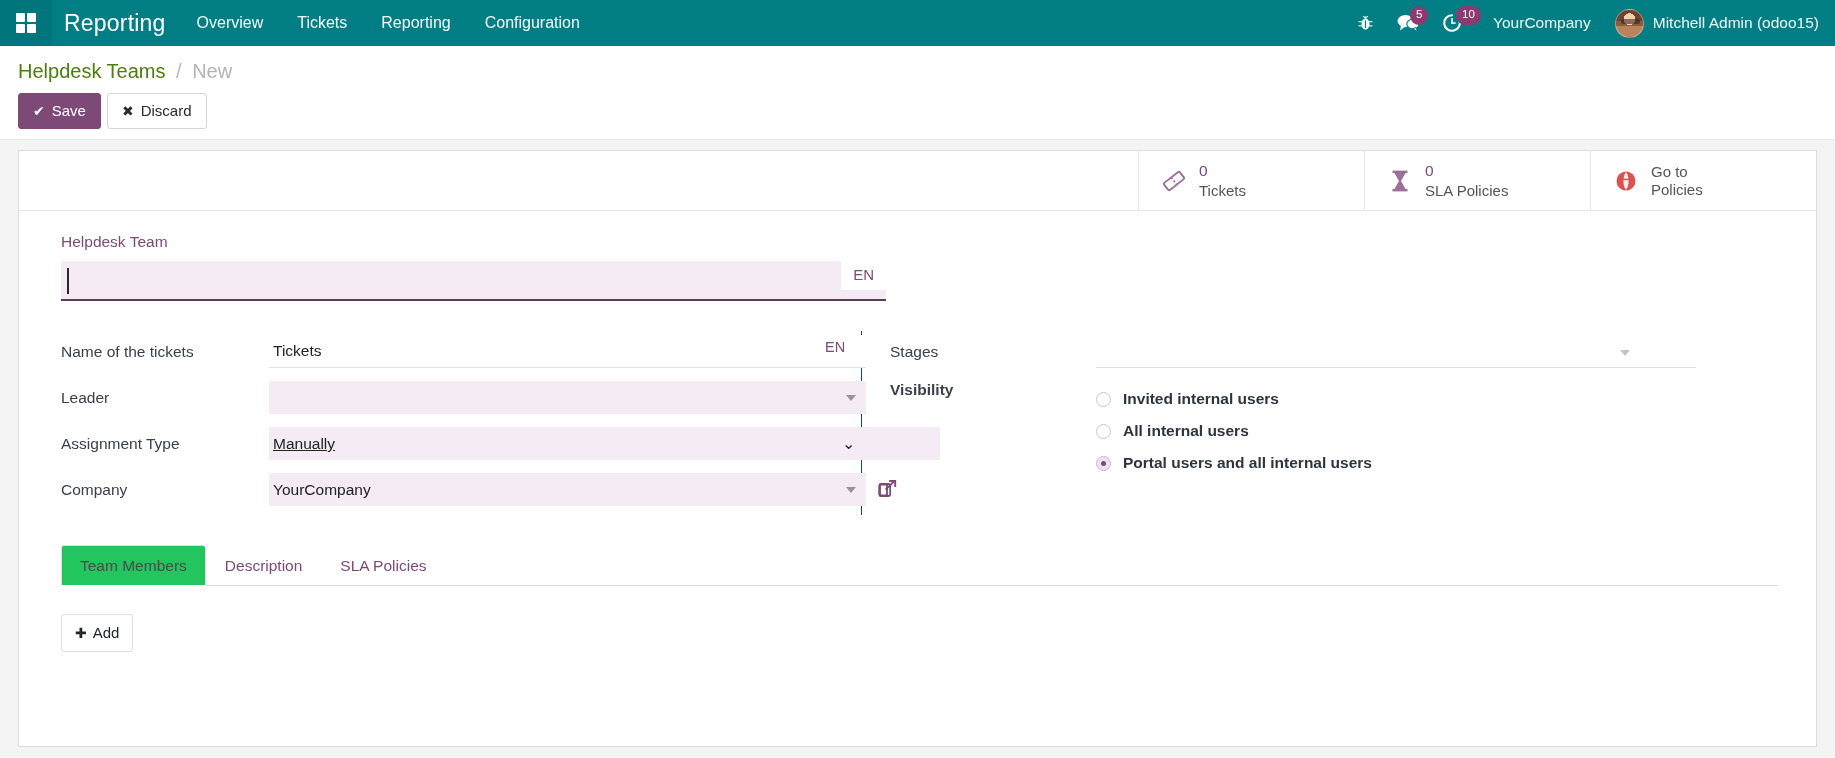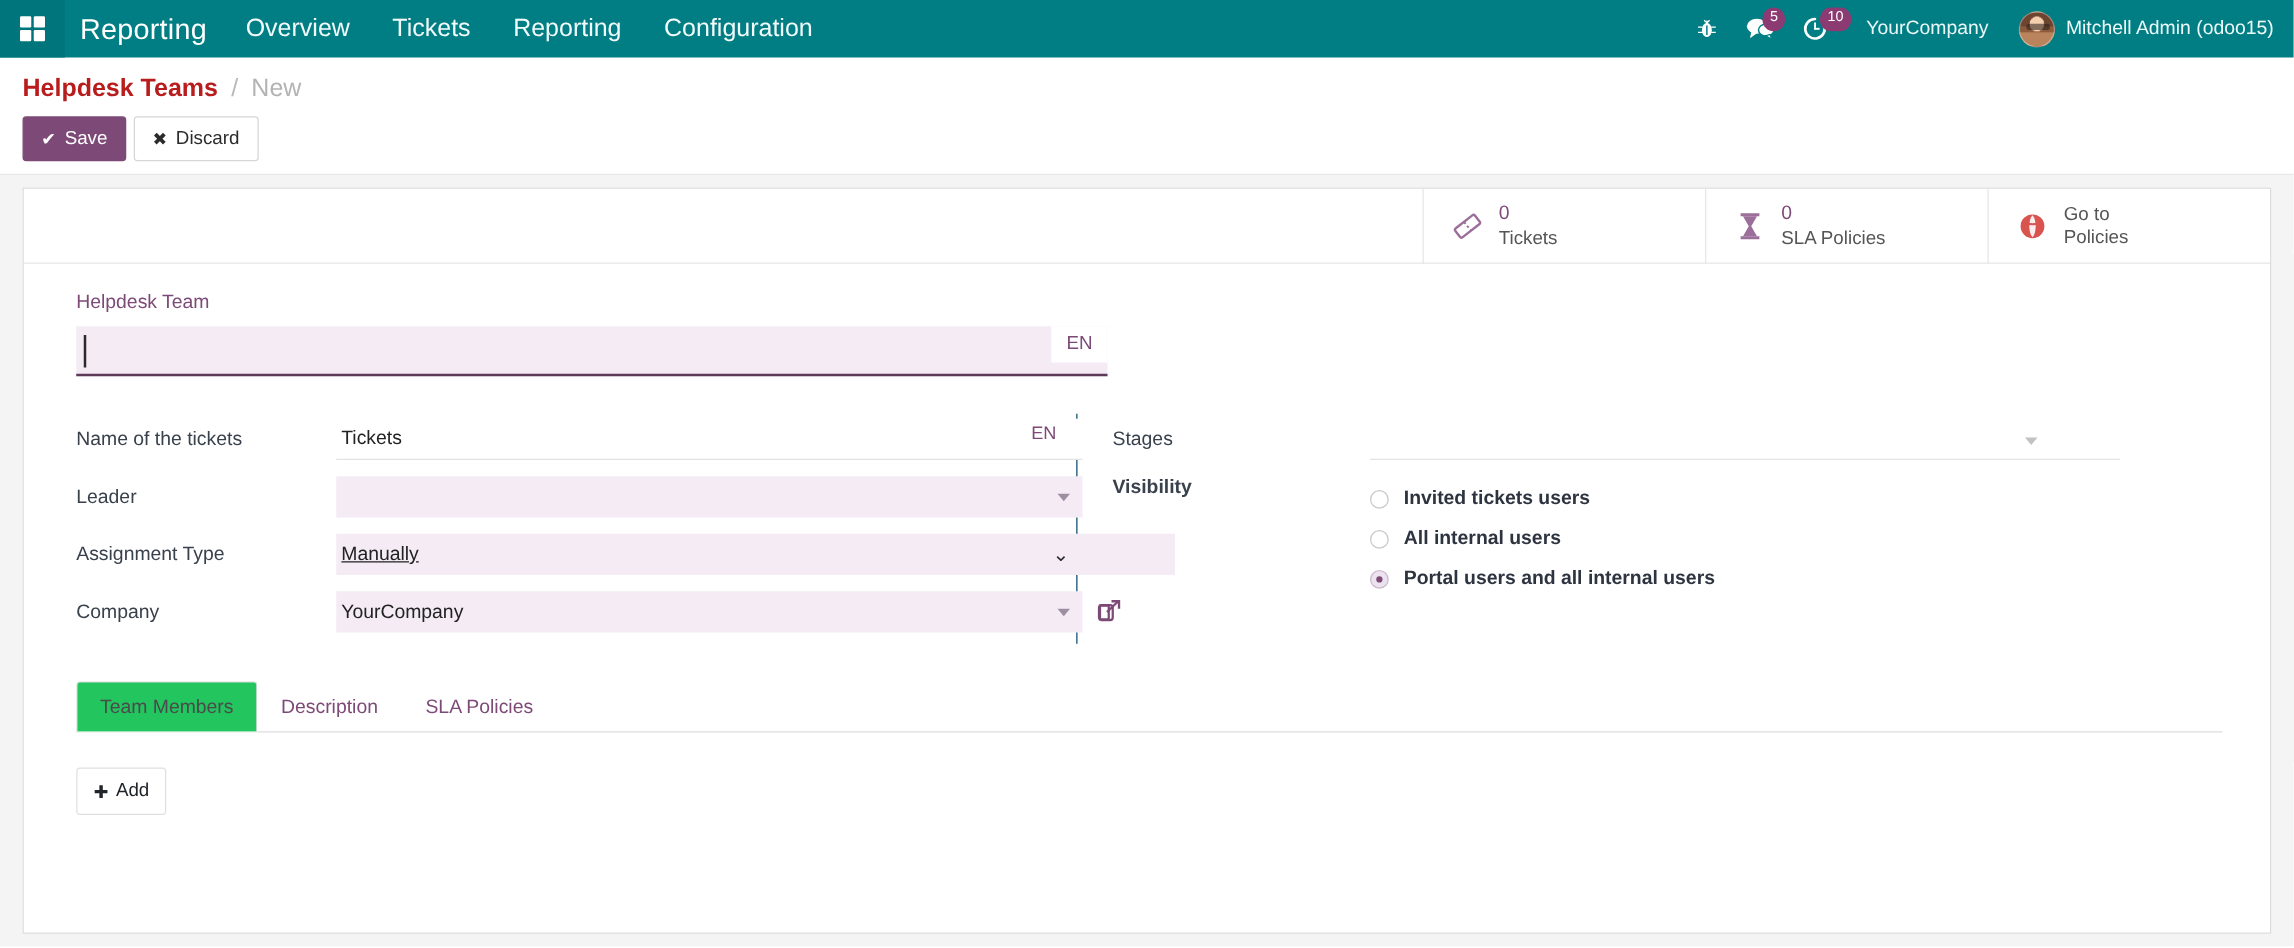--- a/index.html
+++ b/index.html
@@ -36,21 +36,21 @@
   .apps-grid i { background: #ffffff; border-radius: 1px; display:block; }
   .brand {
     font-size: 23px;
     font-weight: 400;
     color: #ffffff;
     padding: 0 14px 0 12px;
     letter-spacing: .2px;
     line-height: 46px;
   }
   .menu-item {
-    font-size: 20px;
+    font-size: 16px;
     color: #f2fbfb;
     padding: 0 17px;
     line-height: 46px;
     height: 46px;
     white-space: nowrap;
   }
   .nav-right {
     position: absolute;
     right: 0; top: 0;
     height: 46px;
@@ -115,21 +115,21 @@
   .control-panel {
     background: #ffffff;
     padding: 12px 0 10px 18px;
     border-bottom: 1px solid #e7e7e7;
   }
   .breadcrumb {
     font-size: 20px;
     line-height: 26px;
     margin-bottom: 9px;
   }
-  .bc-root { color: #b91c1c; font-weight: bold; }
+  .bc-root { color: #4d7c0f; }
   .bc-sep { color: #b9b9b9; margin: 0 5px; }
   .bc-current { color: #b3b3b3; }
   .btn-row { display: flex; align-items: center; }
   .btn {
     font-size: 15px;
     line-height: 1;
     padding: 9px 14px 10px;
     border-radius: 3px;
     cursor: pointer;
     display: inline-flex;
@@ -611,21 +611,21 @@
             </div>
           </div>
 
           <div class="frow" style="align-items:flex-start; padding-top:4px;font-weight:bold;">
             <div class="rlabel">Visibility</div>
             <div class="fval">
               <div class="radio-group">
 
                 <div class="radio-row">
                   <span class="radio"></span>
-                  <span class="radio-lbl">Invited tickets users</span>
+                  <span class="radio-lbl">Invited internal users</span>
                 </div>
 
                 <div class="radio-row">
                   <span class="radio"></span>
                   <span class="radio-lbl">All internal users</span>
                 </div>
 
                 <div class="radio-row">
                   <span class="radio checked"></span>
                   <span class="radio-lbl">Portal users and all internal users</span>

